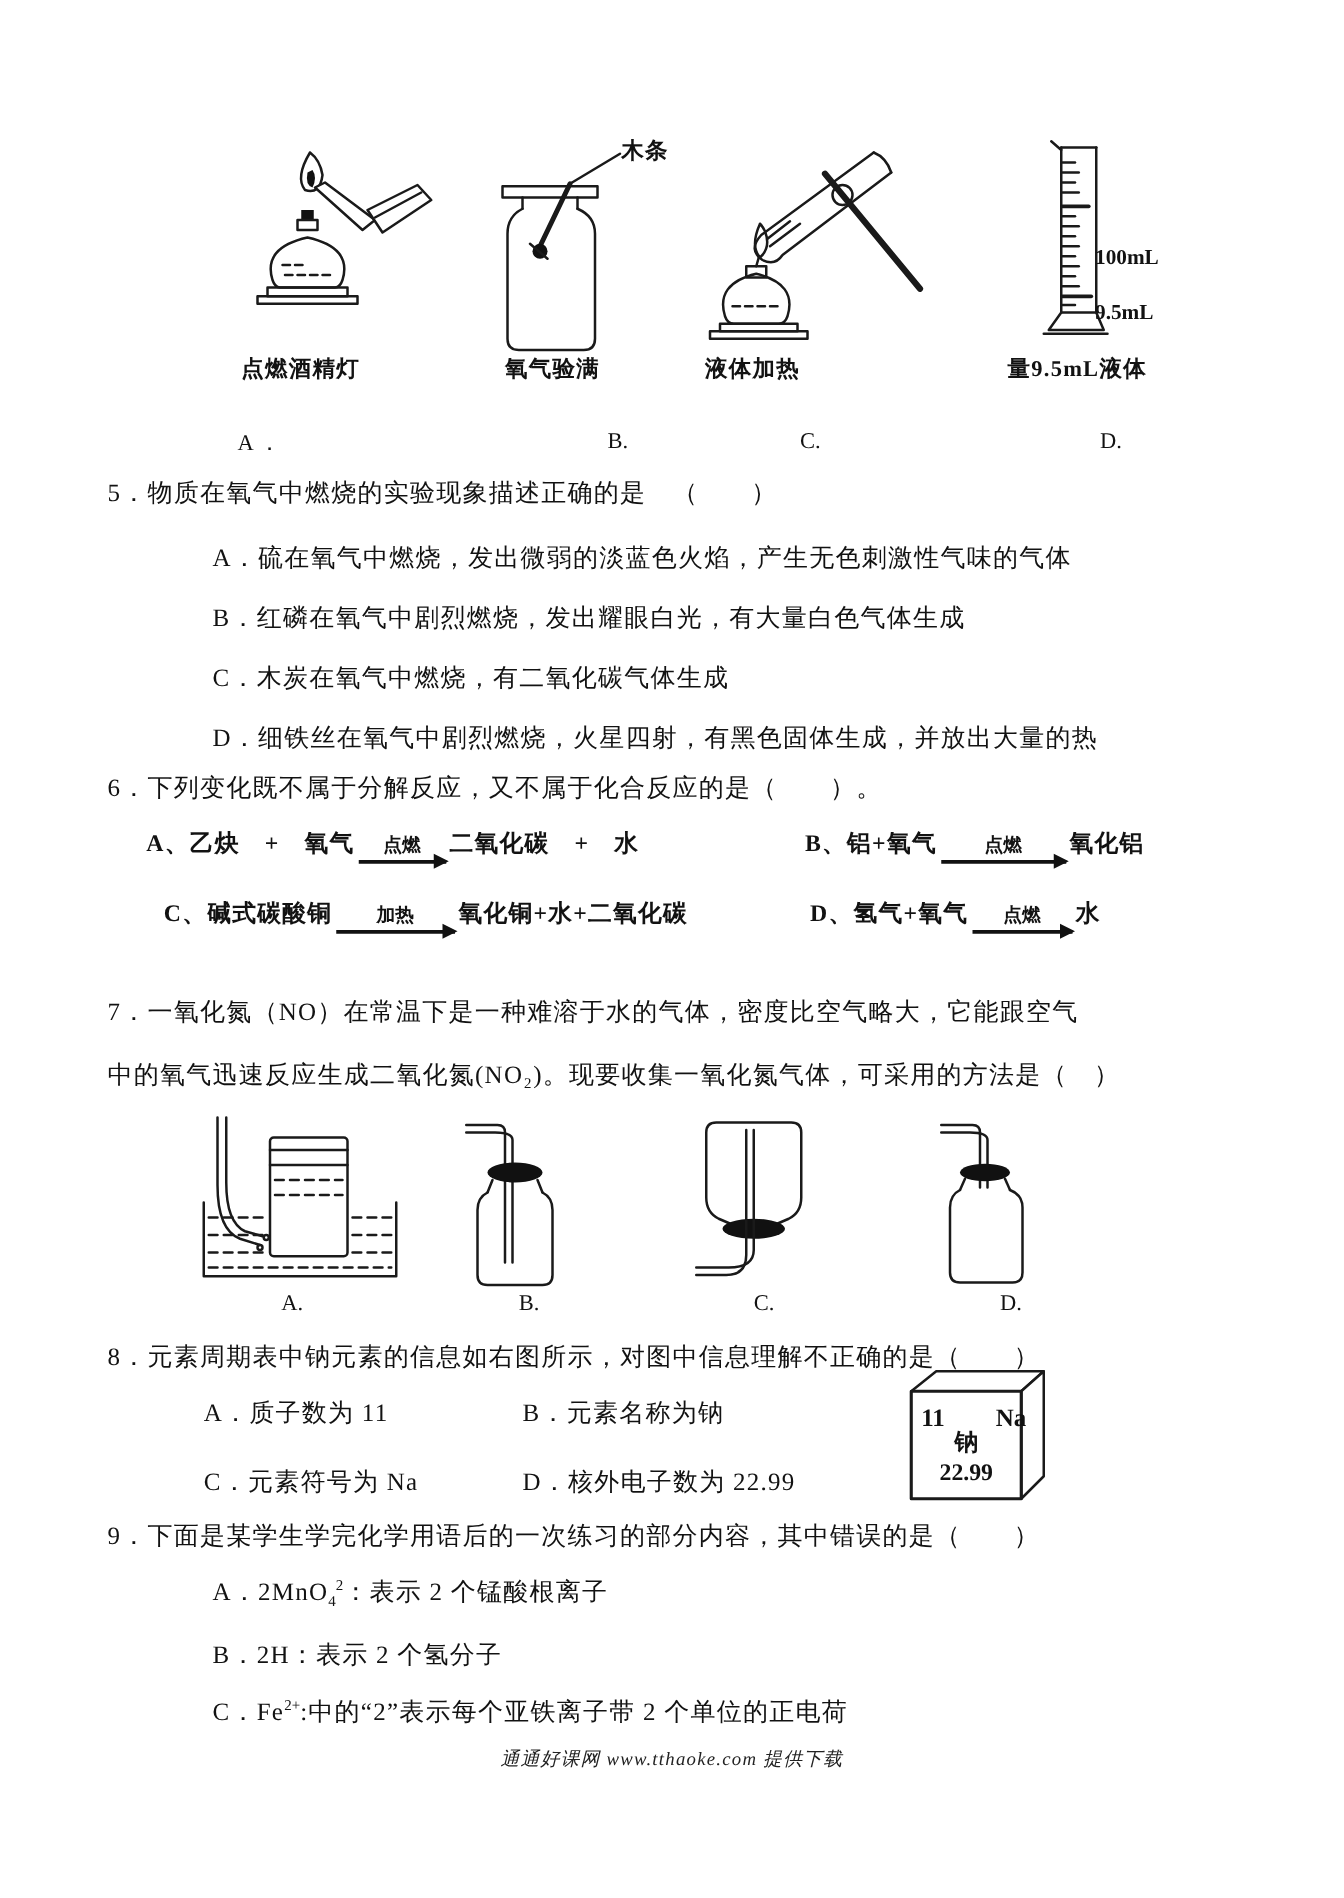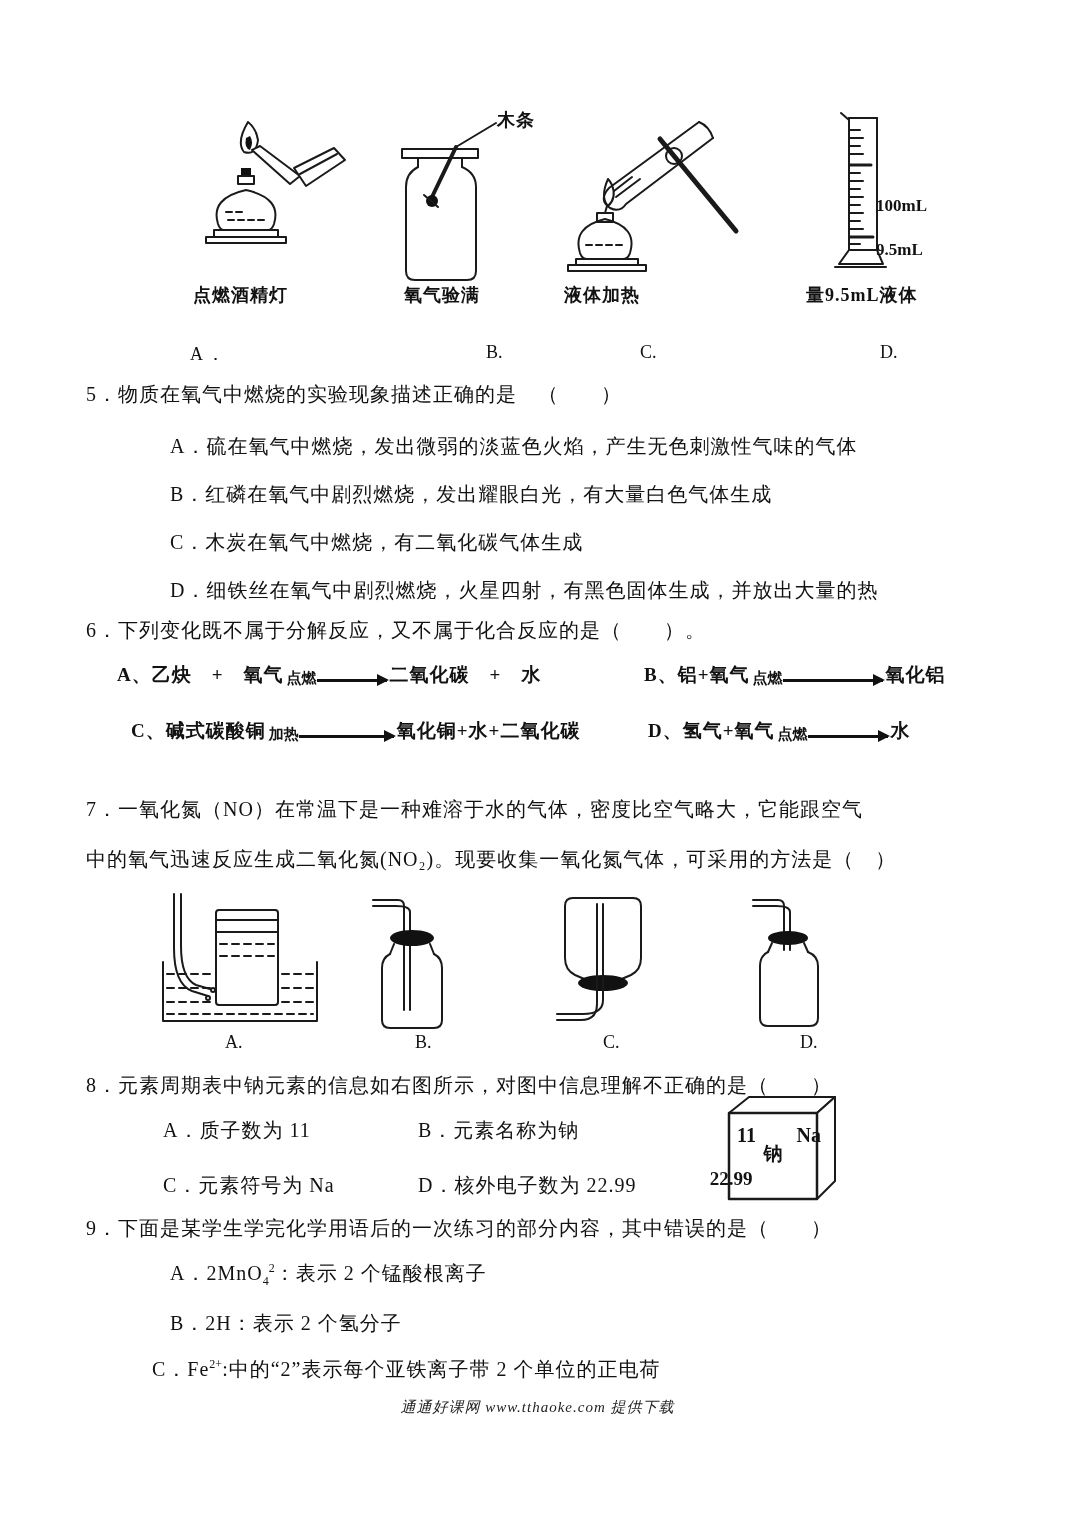--- a/index.html
+++ b/index.html
@@ -5,21 +5,21 @@
   html,body{margin:0;padding:0;background:#ffffff;}
   .page{position:relative;width:1075px;height:1518px;background:#fff;overflow:hidden;
         font-family:"Liberation Serif","DejaVu Serif",serif;color:#121212;}
   .abs{position:absolute;white-space:nowrap;}
   .stem{font-size:20px;letter-spacing:1px;}
   .opt{font-size:20px;letter-spacing:1px;}
   .cap{font-size:18px;font-weight:bold;letter-spacing:1px;}
   .letter{font-size:18px;}
   .small-b{font-size:17px;font-weight:bold;}
   .eq{display:flex;align-items:center;font-size:19px;font-weight:bold;letter-spacing:1px;}
-  .arrowbox{display:inline-flex;flex-direction:row;align-items:center;margin:0 3px;position:relative;top:5px;}
+  .arrowbox{display:inline-flex;flex-direction:column;align-items:center;margin:0 3px;position:relative;top:5px;}
   .cond{font-size:15px;font-weight:bold;line-height:1;margin-bottom:3px;letter-spacing:0;}
   .shaft{height:3px;background:#111;position:relative;}
   .shaft::after{content:"";position:absolute;right:-2px;top:-5px;width:0;height:0;
     border-left:12px solid #111;border-top:6px solid transparent;border-bottom:6px solid transparent;}
   .w70{width:70px}.w100{width:100px}.w95{width:95px}.w80{width:80px}
   svg{stroke:#1a1a1a;stroke-width:2;fill:none;stroke-linecap:round;stroke-linejoin:round;}
   .elemline{display:flex;justify-content:space-between;padding:10px 6px;font-weight:bold;font-size:20px;}
   .elemcenter{text-align:center;font-weight:bold;font-size:19px;}
   .footer{width:1075px;text-align:center;font-size:15px;color:#222;letter-spacing:1px;}
   sub,sup{font-size:12px;letter-spacing:0;}
@@ -217,29 +217,29 @@
   <svg class="abs" style="left:723px;top:1093px;" width="118" height="112" viewBox="0 0 118 112">
     <polygon points="6,20 26,4 112,4 94,20" fill="#fff"></polygon>
     <polygon points="94,20 112,4 112,88 94,106" fill="#fff"></polygon>
     <rect x="6" y="20" width="88" height="86" stroke-width="2.5" fill="#fff"></rect>
   </svg>
   <div class="abs elemline" style="left:731px;top:1114px;width:84px;">
     <span>11</span>
     <span>Na</span>
   </div>
   <div class="abs elemcenter" style="left:731px;top:1141px;width:84px;">钠</div>
-  <div class="abs elemcenter" style="left:689px;top:1168px;width:84px;">22.99</div>
+  <div class="abs elemcenter" style="left:731px;top:1168px;width:84px;">22.99</div>
 
   <div class="abs stem" style="left:86px;top:1215px;">9．下面是某学生学完化学用语后的一次练习的部分内容，其中错误的是（　　）</div>
 
   <div class="abs opt" style="left:170px;top:1260px;">
     <span>A．</span><span>2MnO</span><sub>4</sub><sup>2</sup><span>：表示 2 个锰酸根离子</span>
   </div>
   <div class="abs opt" style="left:170px;top:1310px;">
     <span>B．</span><span>2H</span><span>：表示 2 个氢分子</span>
   </div>
-  <div class="abs opt" style="left:152px;top:1356px;">
+  <div class="abs opt" style="left:170px;top:1356px;">
     <span>C．</span><span>Fe</span><sup>2+</sup><span>:中的“2”表示每个亚铁离子带 2 个单位的正电荷</span>
   </div>
 
   <div class="abs footer" style="left:0px;top:1398px;font-style:italic;">通通好课网  www.tthaoke.com  提供下载</div>
 
 </div>
 
 </body></html>

